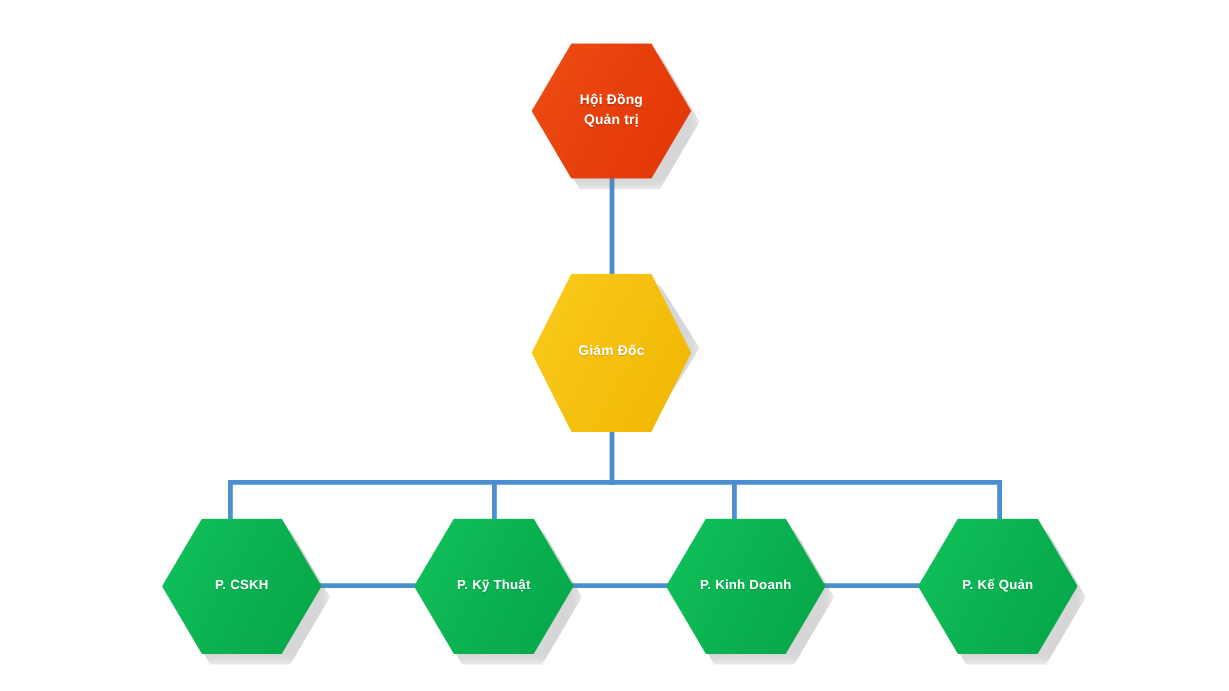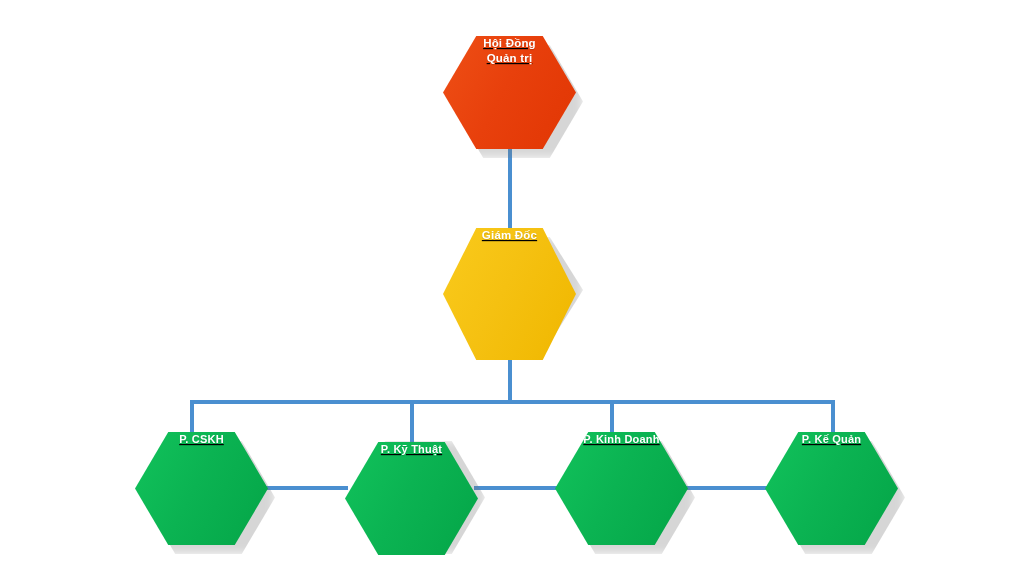--- a/index.html
+++ b/index.html
@@ -25,26 +25,26 @@
     top: 0;
     width: 1024px;
     height: 576px;
     z-index: 1;
   }
   
   .node {
     position: absolute;
     z-index: 3;
     display: flex;
+    align-items: center;
     justify-content: center;
     text-align: center;
     box-sizing: border-box;
     -webkit-clip-path: polygon(25% 0%, 75% 0%, 100% 50%, 75% 100%, 25% 100%, 0% 50%);
     clip-path: polygon(25% 0%, 75% 0%, 100% 50%, 75% 100%, 25% 100%, 0% 50%);
-    text-decoration: underline;
   }
   .node .node-label {
     color: #ffffff;
     font-weight: bold;
     letter-spacing: 0.2px;
     line-height: 1.32;
     text-shadow: 0 1px 1px rgba(0,0,0,0.18);
     padding: 0 6px;
     white-space: pre-line;
   }
@@ -88,21 +88,21 @@
       linear-gradient(118deg,
         #17c862 0%,
         #0fbd58 16%,
         #0bb352 46%,
         #07ab4c 78%,
         #04a446 100%);
   }
   .node-dept .node-label { font-size: 11px; }
 
   #node-cskh      { left: 135px; }
-  #node-kythuat   { left: 345px; margin-top: 10px; }
+  #node-kythuat   { left: 345px; }
   #node-kinhdoanh { left: 555px; }
   #node-ketoan    { left: 765px; }
 
   
   #shadow-board      { left: 450px; top: 45px;  width: 133px; height: 113px; }
   #shadow-director   { left: 450px; top: 237px; width: 133px; height: 106px; }
   #shadow-cskh       { left: 142px; top: 441px; width: 133px; height: 113px; }
   #shadow-kythuat    { left: 352px; top: 441px; width: 133px; height: 113px; }
   #shadow-kinhdoanh  { left: 562px; top: 441px; width: 133px; height: 113px; }
   #shadow-ketoan     { left: 772px; top: 441px; width: 133px; height: 113px; }

